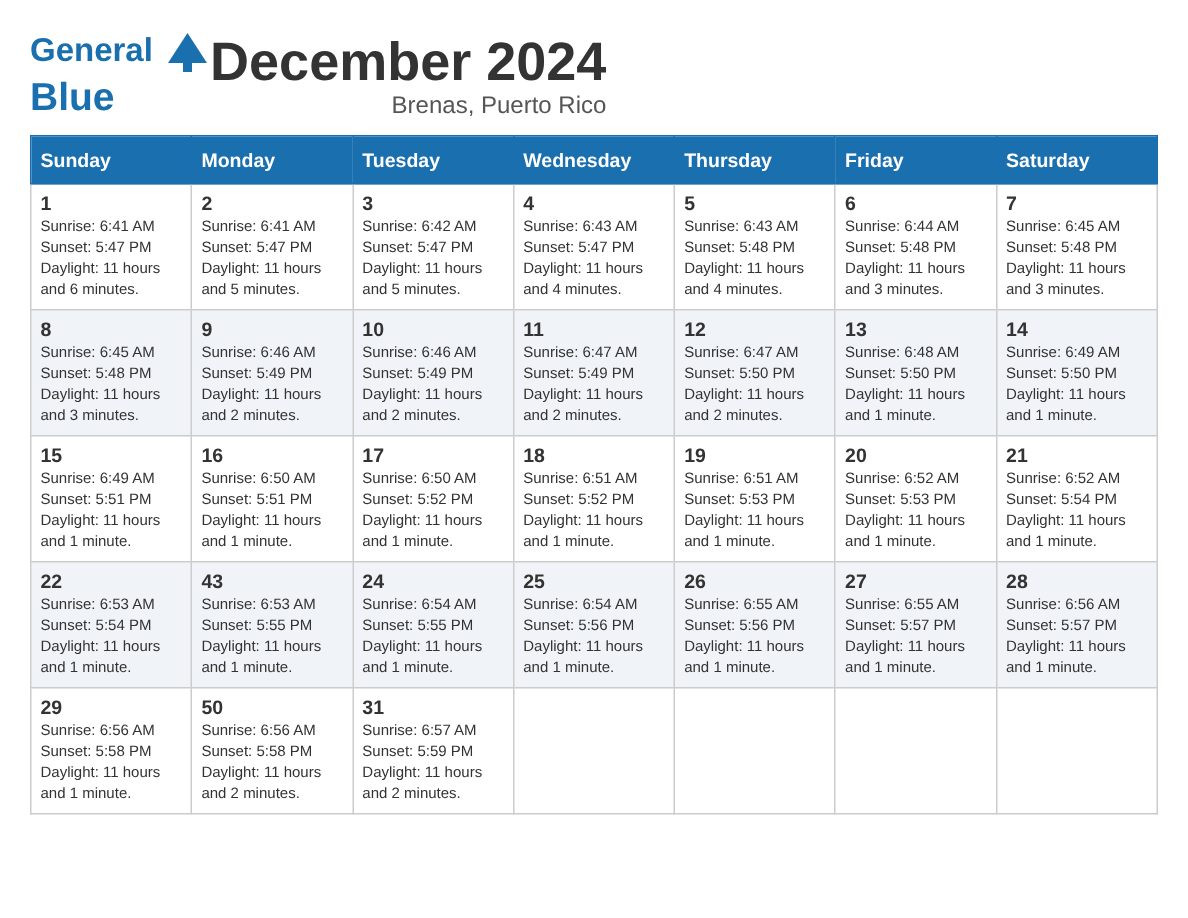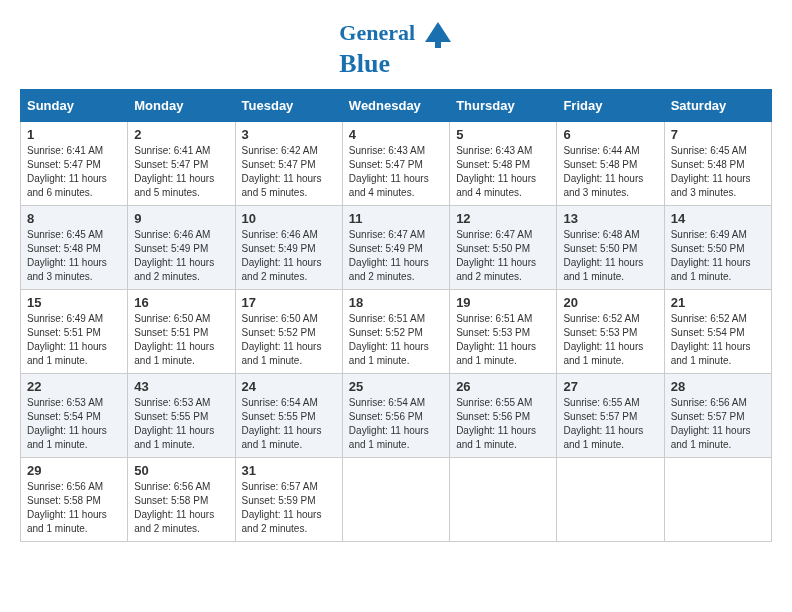--- a/index.html
+++ b/index.html
@@ -5,24 +5,23 @@
     * { box-sizing: border-box; margin: 0; padding: 0; }
     body {
       font-family: Arial, sans-serif;
       background: #fff;
       width: 792px;
       min-height: 612px;
       padding: 20px;
     }
     .header {
       display: flex;
-      justify-content: center;
+      justify-content: flex-start;
       align-items: flex-start;
       margin-bottom: 10px;
-      font-family: Liberation Serif, serif;
     }
     .logo {
       display: flex;
       align-items: center;
     }
     .logo-text {
       font-size: 22px;
       font-weight: bold;
       color: #333;
       line-height: 1.1;
@@ -100,20 +99,24 @@
       <div class="logo-text">
         <span>General</span>
         <svg class="logo-icon" viewBox="0 0 30 30" style="display:inline-block;vertical-align:middle;margin-left:2px;">
           <polygon points="15,2 28,22 2,22" fill="#1a6faf"></polygon>
           <rect x="12" y="22" width="6" height="6" fill="#1a6faf"></rect>
         </svg>
       </div>
       <div class="logo-text" style="color:#1a6faf;font-size:26px;">Blue</div>
     </div>
   </div>
+  <div class="title-section">
+    <div class="month-title">December 2024</div>
+    <div class="location">Brenas, Puerto Rico</div>
+  </div>
 </div>
 
 <table>
   <thead>
     <tr>
     <th>Sunday</th>
         <th>Monday</th>
         <th>Tuesday</th>
         <th>Wednesday</th>
         <th>Thursday</th>

